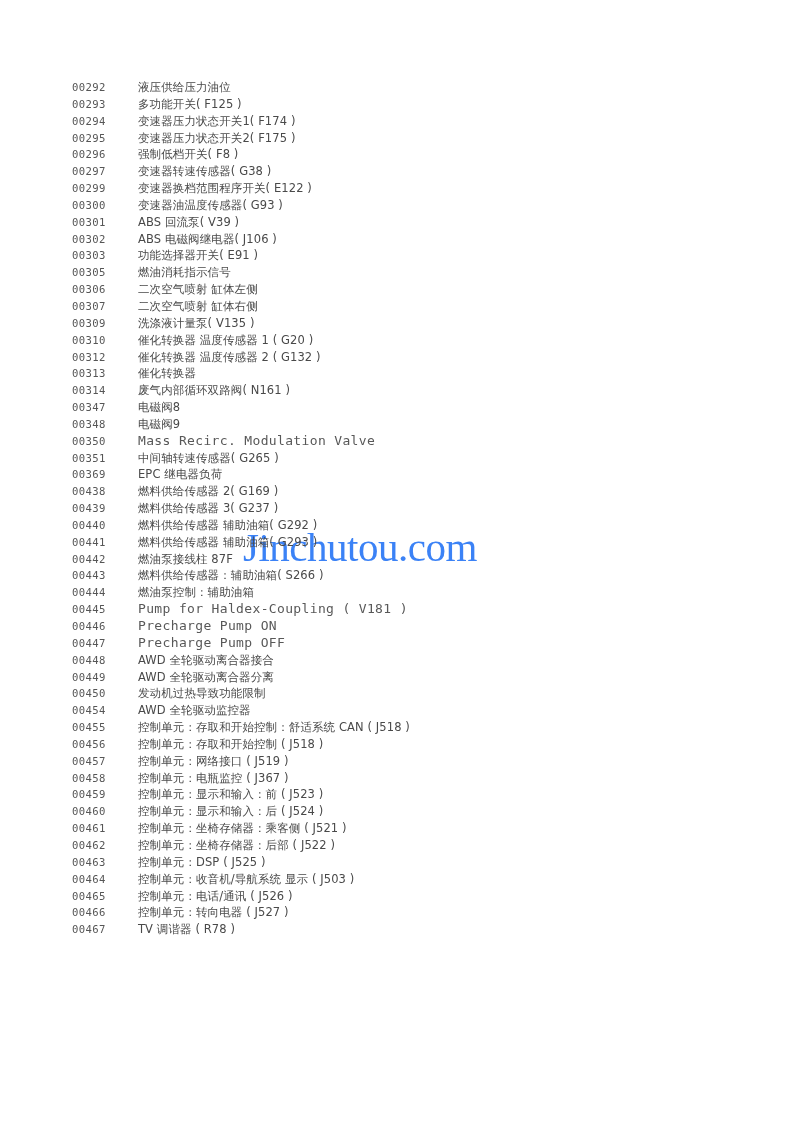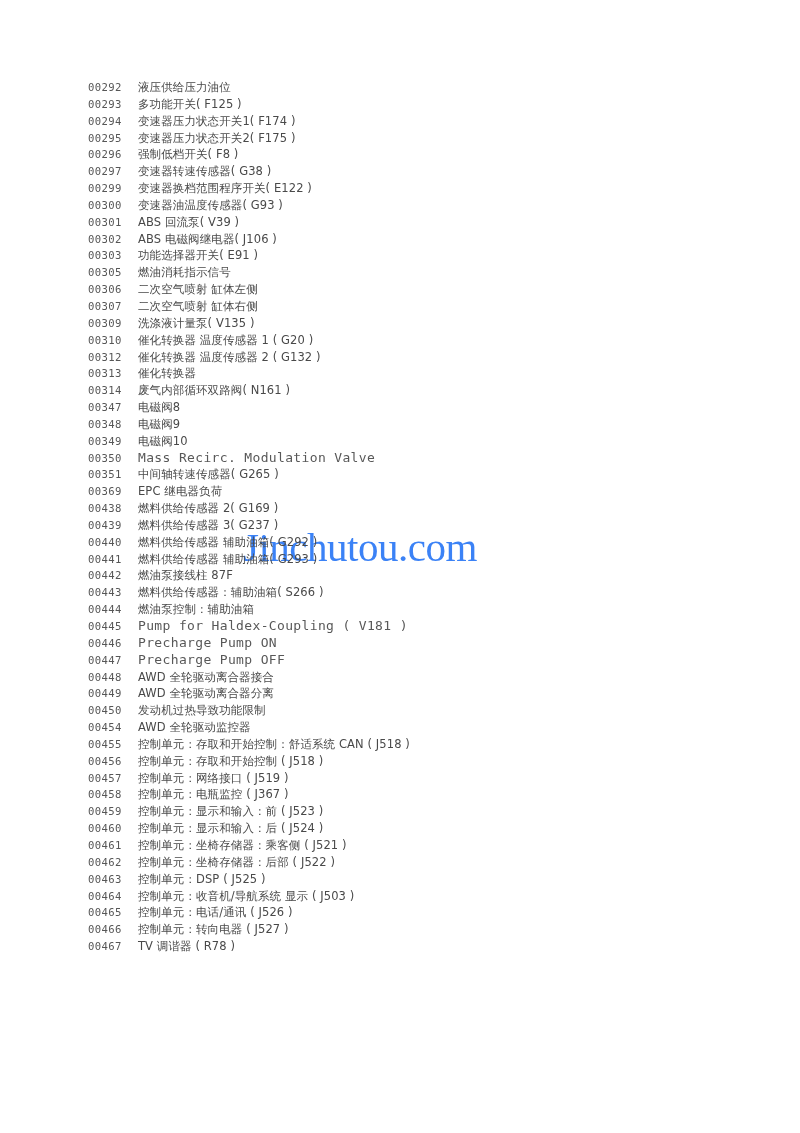--- a/index.html
+++ b/index.html
@@ -57,21 +57,21 @@
     position: relative;
     height: 16.85px;
     line-height: 16.85px;
     white-space: nowrap;
     font-size: 11.3px;
     color: #4d4d4d;
   }
 
   .code-num {
     position: absolute;
-    left: 88px;
+    left: 72px;
     top: 0;
     font-family: "DejaVu Sans Mono", "Liberation Mono", monospace;
     font-size: 10.6px;
     letter-spacing: 0.35px;
     color: #565656;
   }
 
   .code-desc {
     position: absolute;
     left: 138px;
@@ -177,24 +177,20 @@
       </div>
       <div class="code-row">
         <span class="code-num">00347</span>
         <span class="code-desc">电磁阀8</span>
       </div>
       <div class="code-row">
         <span class="code-num">00348</span>
         <span class="code-desc">电磁阀9</span>
       </div>
       <div class="code-row">
-        <span class="code-num">00349</span>
-        <span class="code-desc">电磁阀10</span>
-      </div>
-      <div class="code-row">
         <span class="code-num">00350</span>
         <span class="code-desc latin">Mass Recirc. Modulation Valve</span>
       </div>
       <div class="code-row">
         <span class="code-num">00351</span>
         <span class="code-desc">中间轴转速传感器( G265  )</span>
       </div>
       <div class="code-row">
         <span class="code-num">00369</span>
         <span class="code-desc">EPC 继电器负荷</span>

